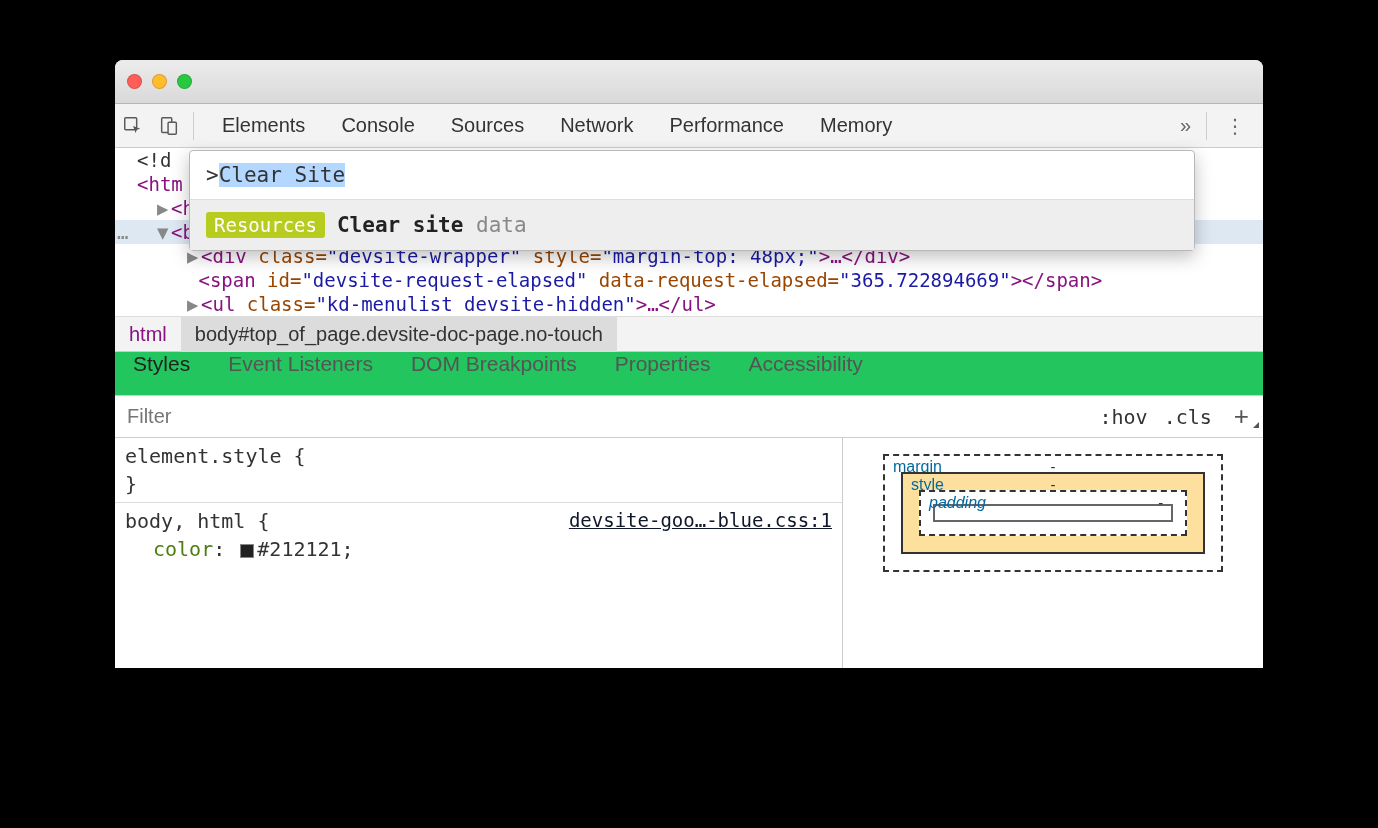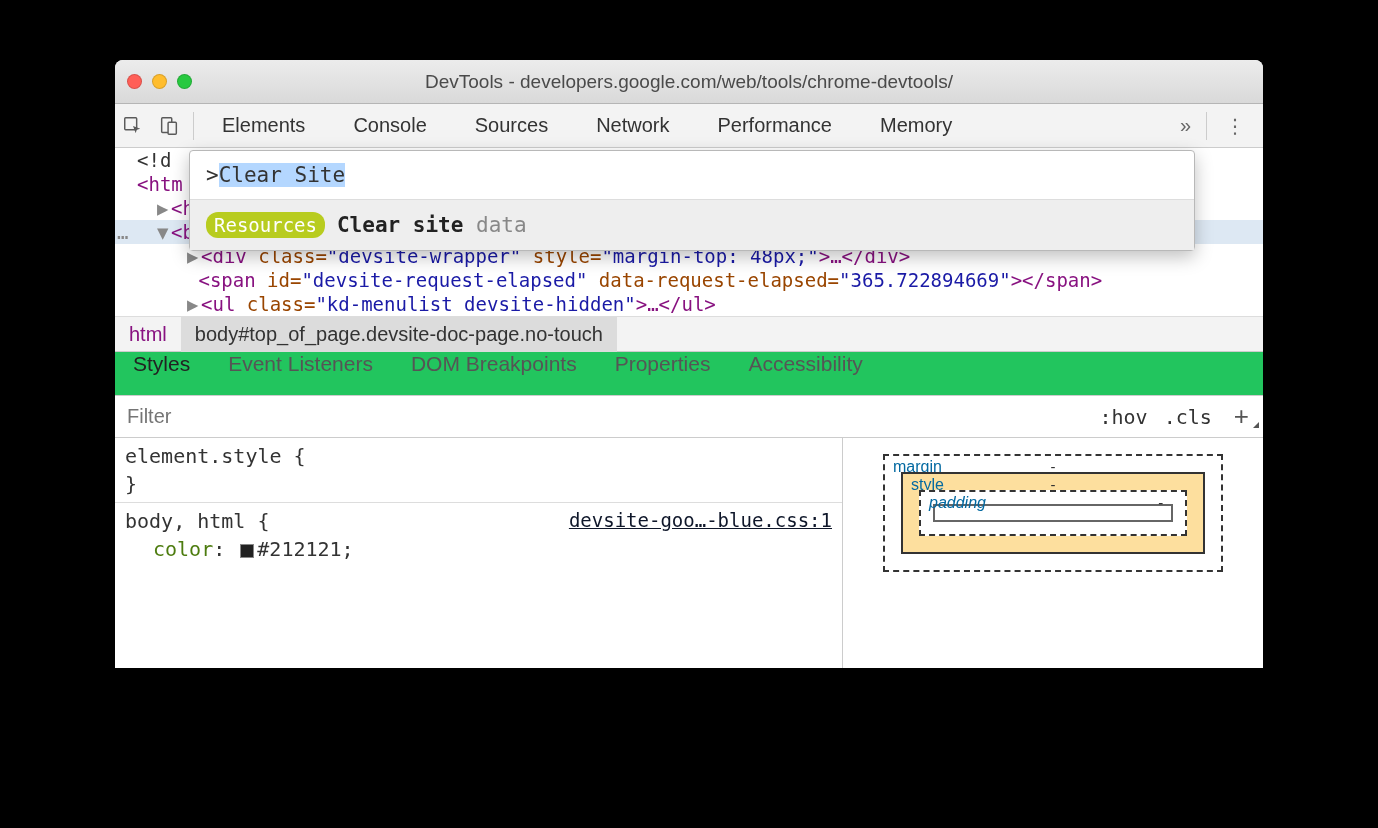--- a/index.html
+++ b/index.html
@@ -51,21 +51,21 @@
     display: flex;
     align-items: center;
     background: #f3f3f3;
   }
   .select-btn, .device-btn {
     width: 36px; height: 44px;
     display: flex; align-items: center; justify-content: center;
     color: #5a5a5a;
   }
   .tab-sep { width: 1px; height: 28px; background: #ccc; margin: 0 6px; }
-  .tab-list { display: flex; gap: 48px; padding-left: 22px; font-size: 20px; color: #333; }
+  .tab-list { display: flex; gap: 36px; padding-left: 22px; font-size: 20px; color: #333; }
   .tab-item { cursor: pointer; }
   .tab-chevrons { margin-left: auto; padding: 0 18px; font-size: 20px; color: #666; letter-spacing: -3px; }
   .tab-kebab { padding: 0 18px; font-size: 20px; color: #666; border-left: 1px solid #ccc; height: 28px; display:flex; align-items:center; }
   .dom-panel {
     position: relative;
     font-family: Menlo, Consolas, monospace;
     font-size: 19px;
     background: #fff;
   }
   .dom-line { padding: 1px 0 1px 22px; white-space: pre; color: #222; }
@@ -101,21 +101,21 @@
     background: #eee;
     display: flex;
     align-items: center;
     gap: 12px;
     font-size: 21px;
   }
   .cmd-badge {
     background: #b8cc1f;
     color: #fff;
     padding: 2px 8px;
-    border-radius: 12px;
+    border-radius: 3px;
     font-size: 19px;
   }
   .cmd-bold { font-weight: 700; color: #222; }
   .cmd-rest { color: #888; }
   .breadcrumb {
     height: 36px;
     background: #f3f3f3;
     border-top: 1px solid #ddd;
     border-bottom: 1px solid #ccc;
     display: flex;
@@ -205,21 +205,20 @@
 <body>
 
 <div class="window">
 
   <div class="titlebar">
     <div class="traffic">
       <div class="tlight red"></div>
       <div class="tlight yellow"></div>
       <div class="tlight green"></div>
     </div>
-    <div class="title-text">DevTools - developers.google.com/web/tools/chrome-devtools/</div>
   </div>
 
   <div class="devtools-tabs">
     <div class="select-btn">
       <svg width="22" height="22" viewBox="0 0 24 24" fill="none" stroke="#5a5a5a" stroke-width="1.6">
         <rect x="3" y="3" width="13" height="13" rx="1"></rect>
         <path d="M12 12 L20 15 L16 16 L15 20 Z" fill="#5a5a5a" stroke="none"></path>
       </svg>
     </div>
     <div class="device-btn">

